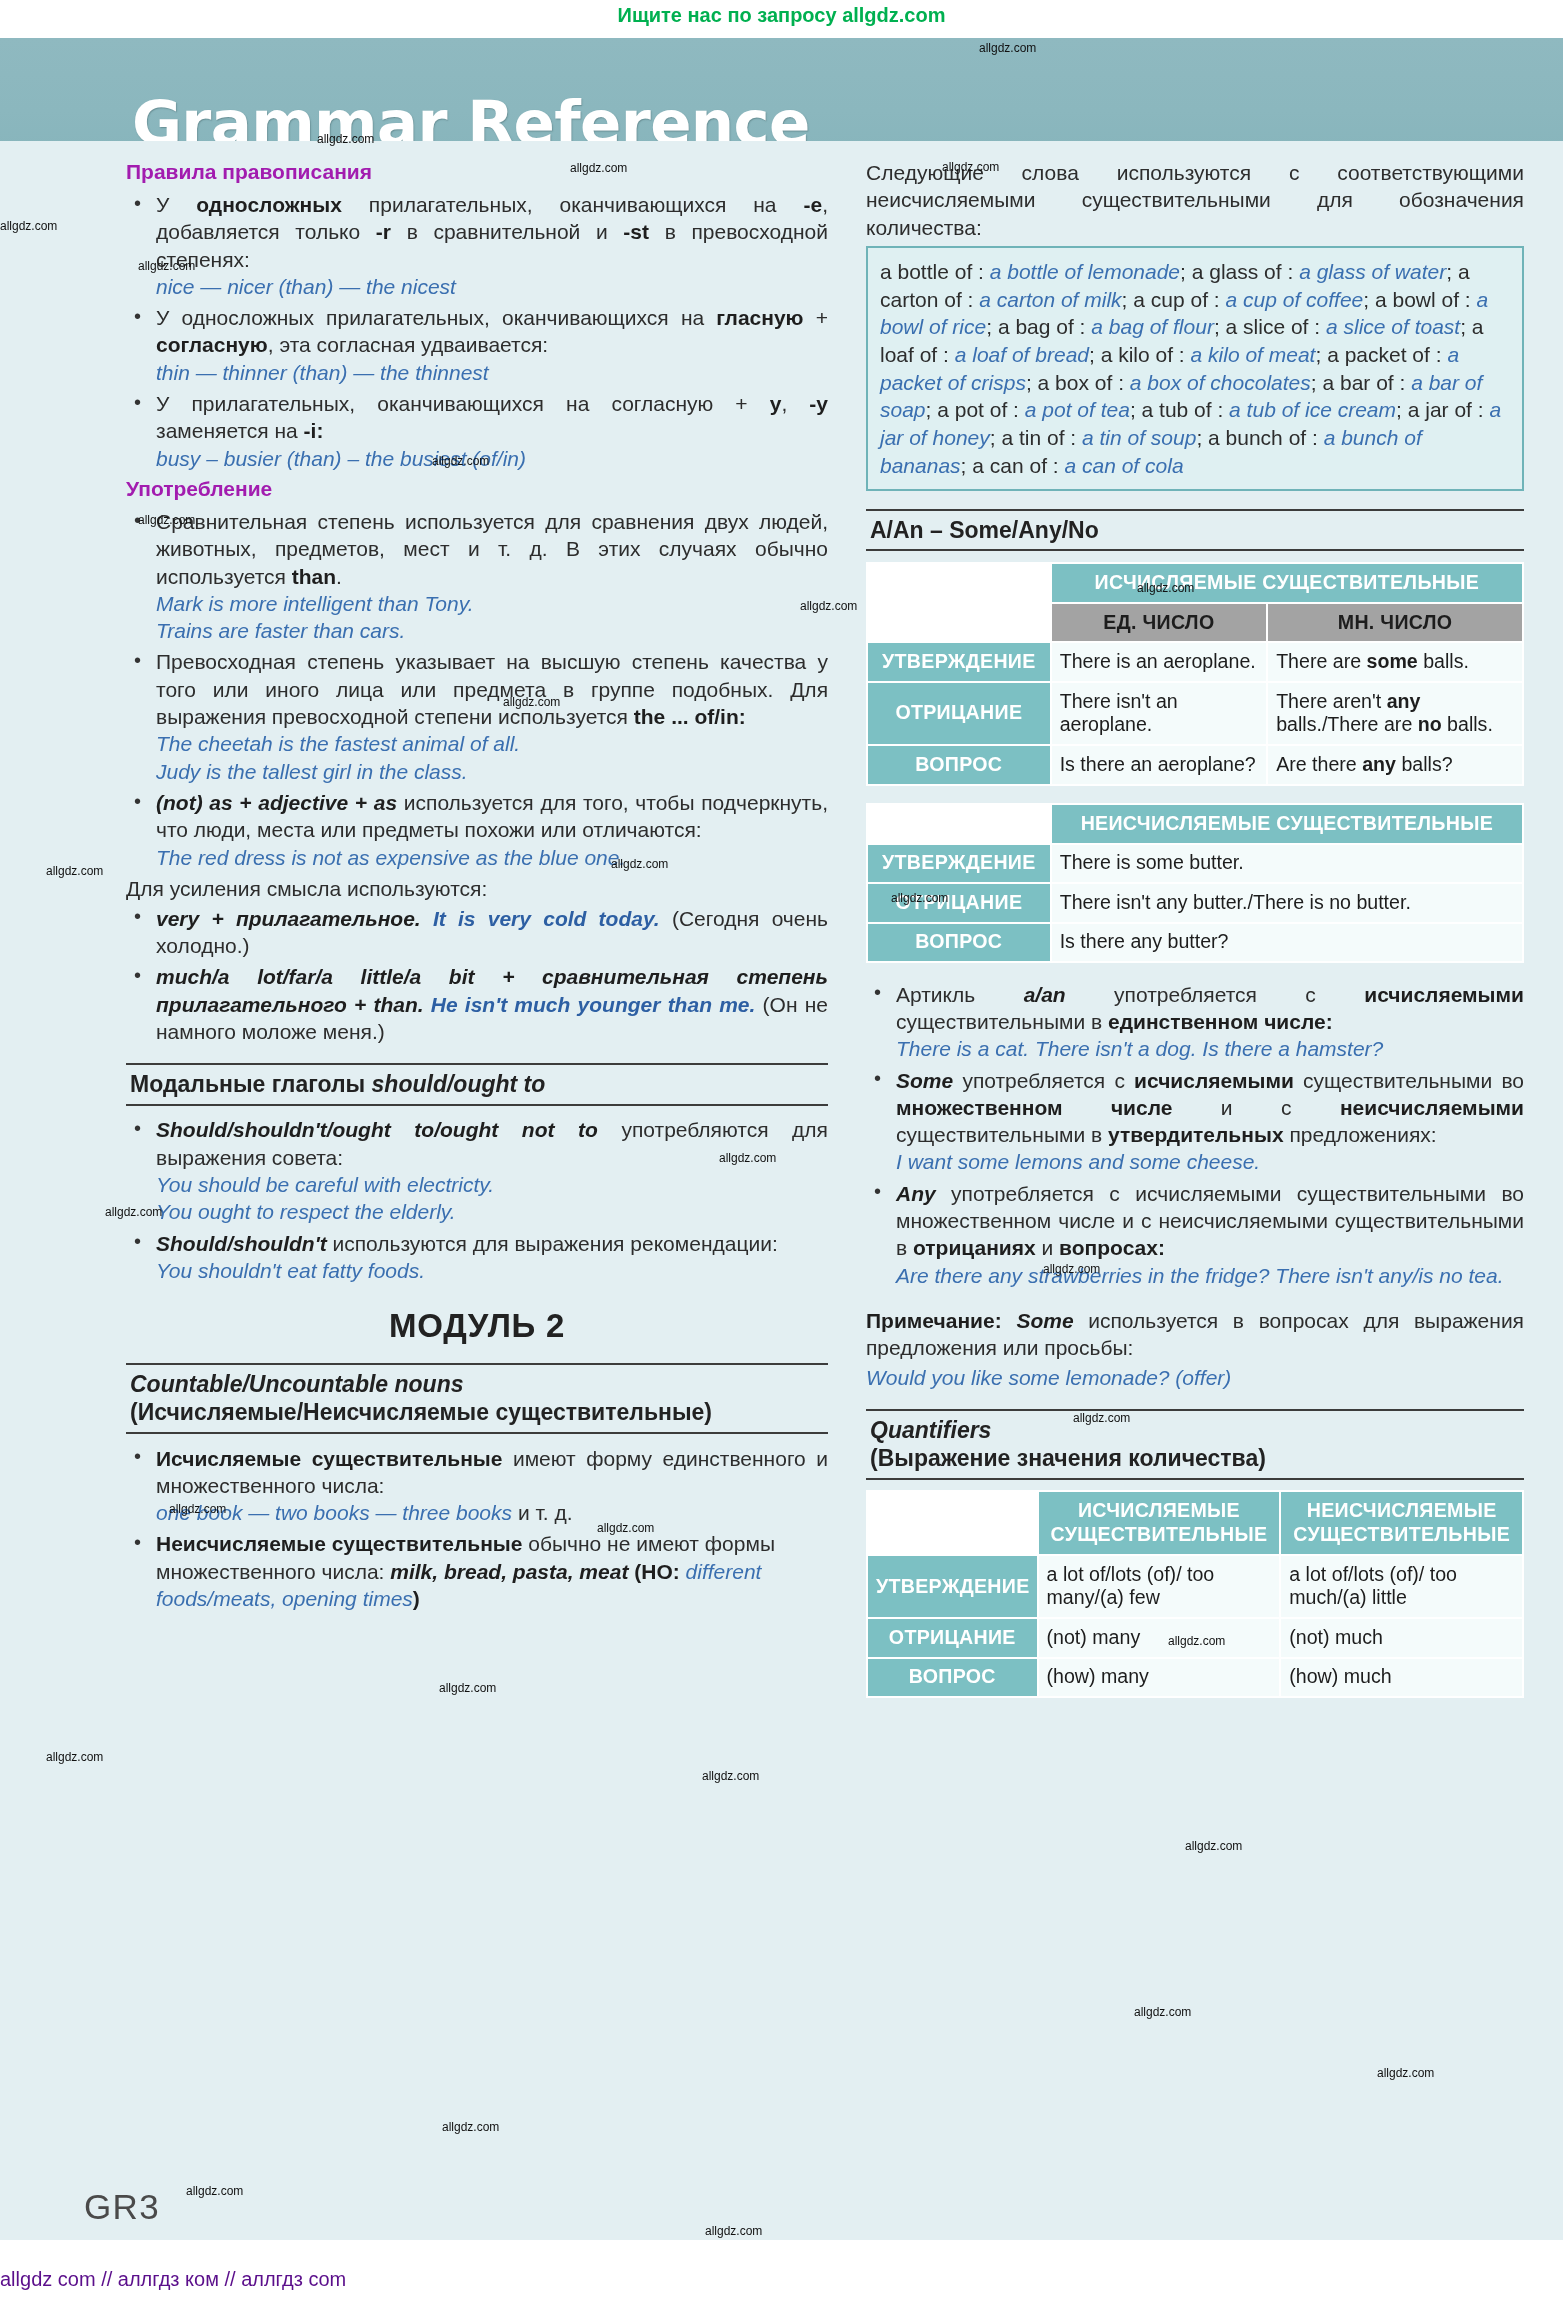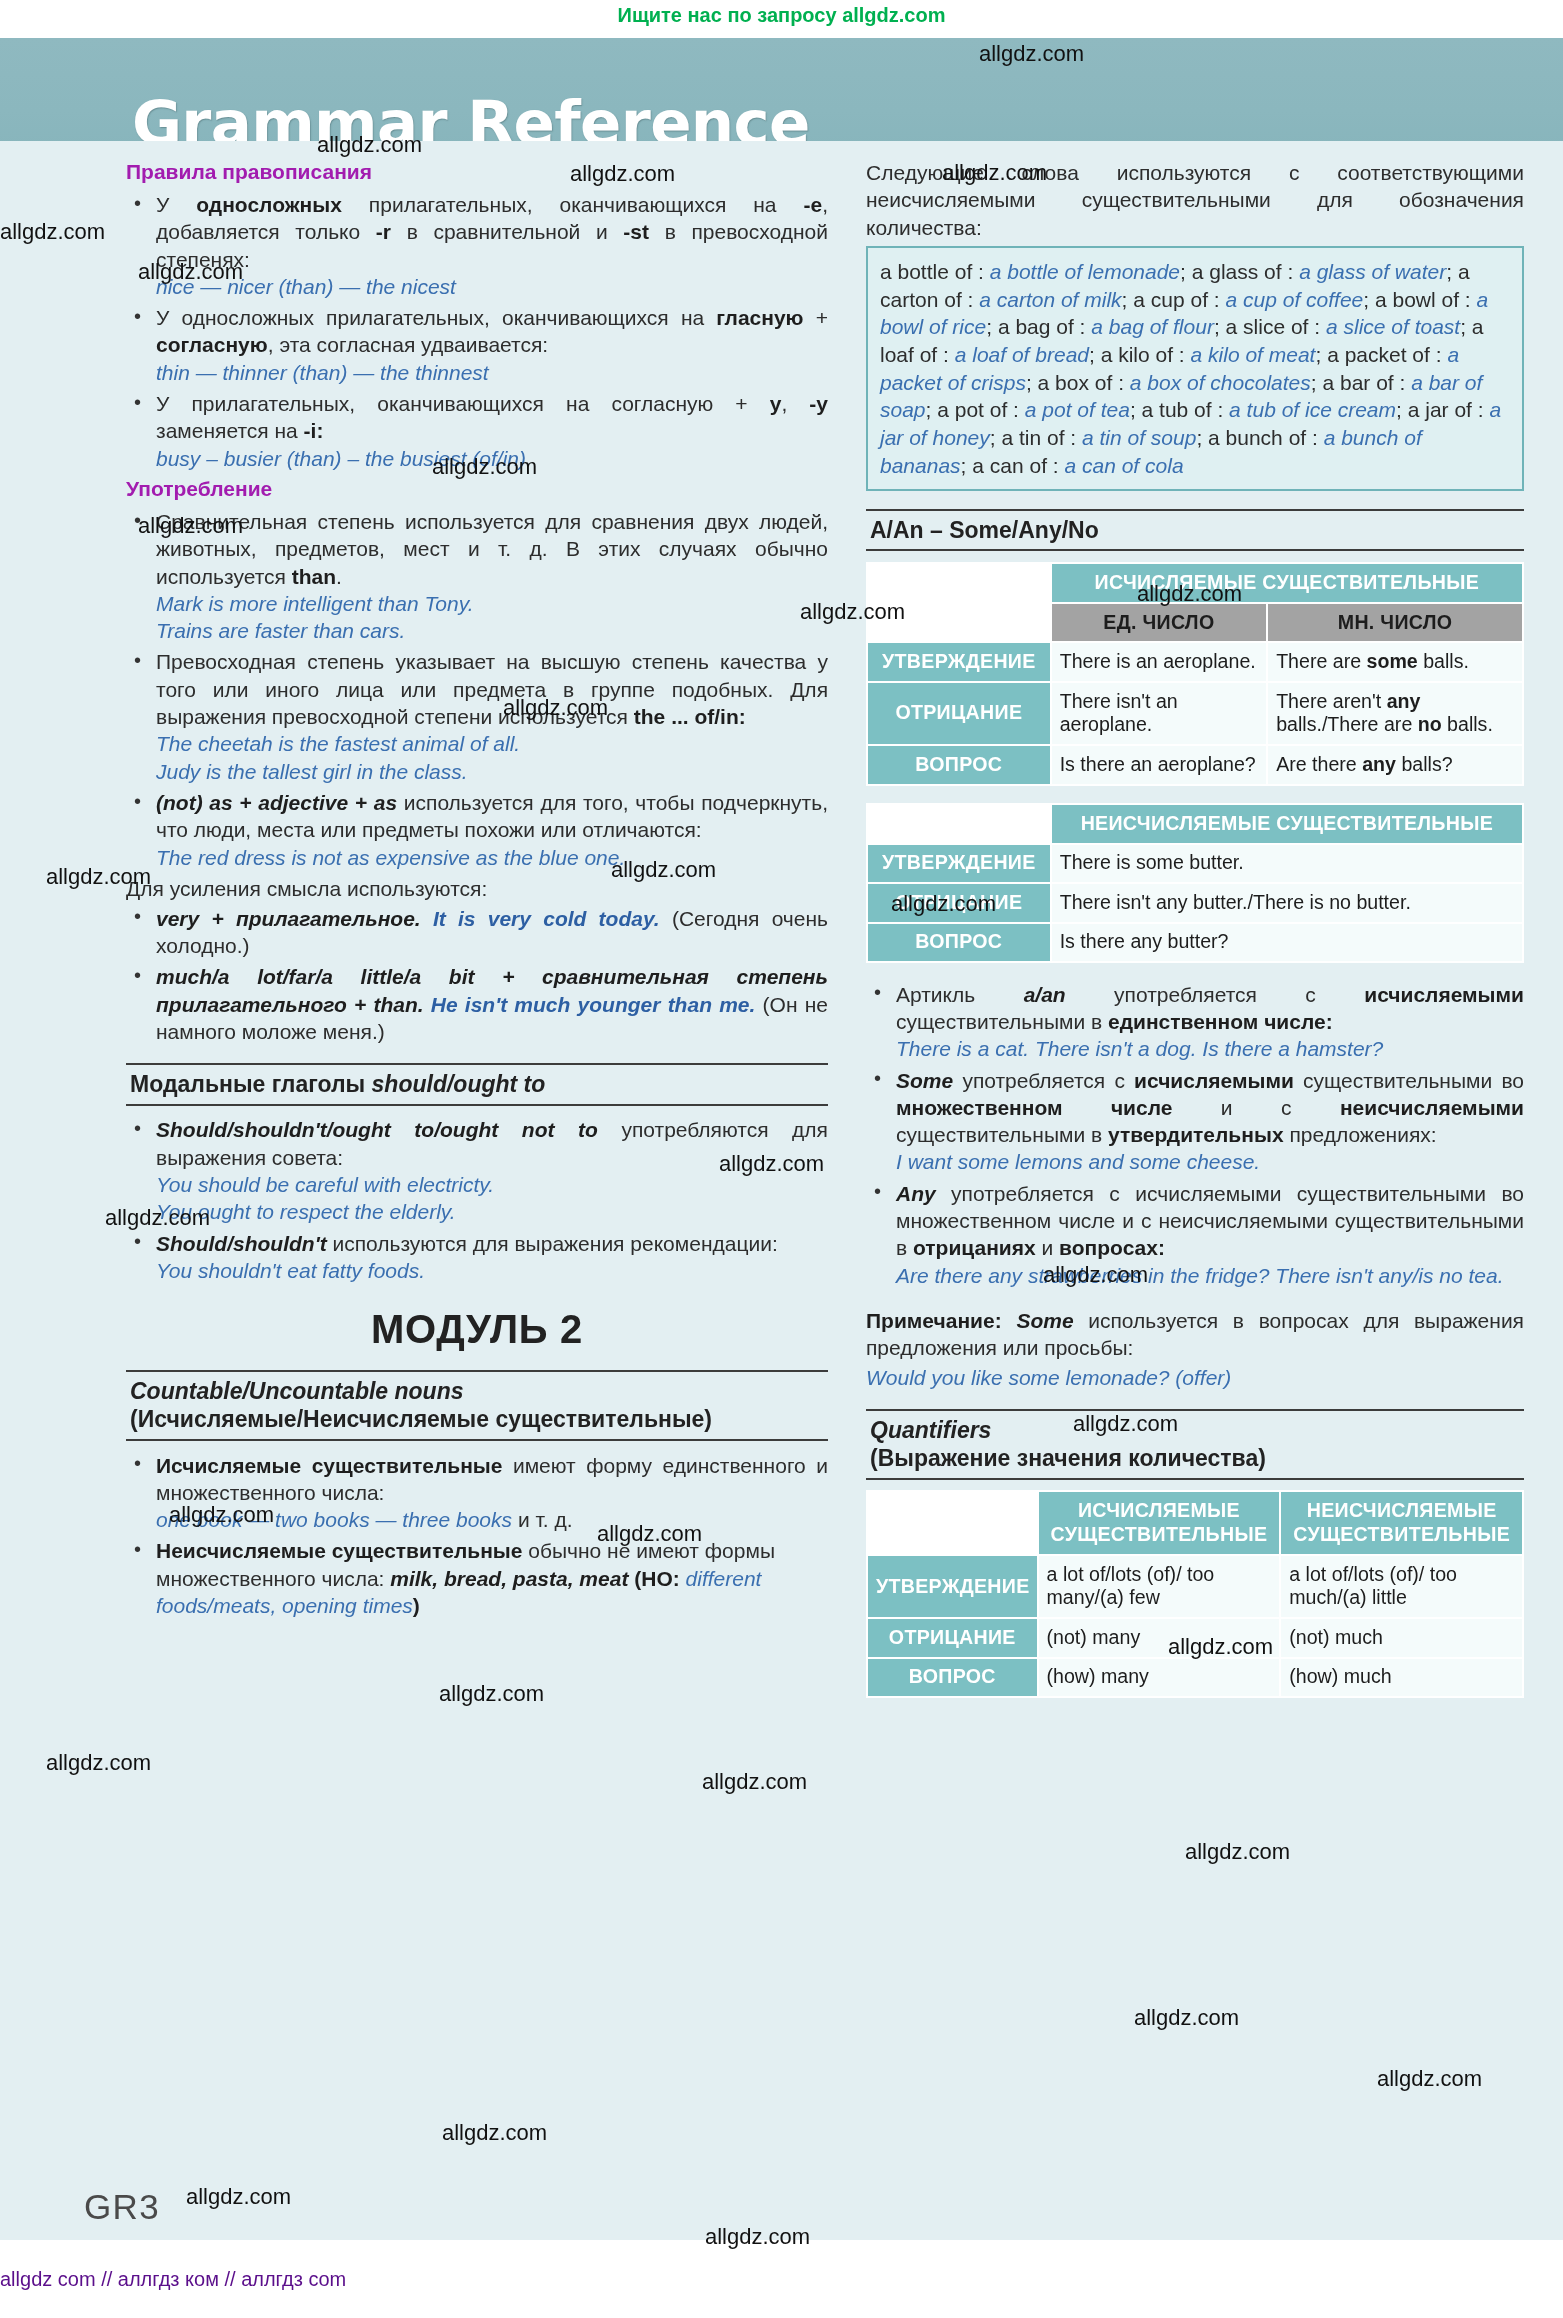--- a/index.html
+++ b/index.html
@@ -92,21 +92,21 @@
   
   .ruled{
     border-top:2.7px solid #3c3c3c;border-bottom:2.7px solid #3c3c3c;
     padding:5.4px 0 5.4px 4px;margin:17.6px 0 10.8px 0;
   }
   .ruled .t{
     font-size:23px;font-weight:bold;color:#222;line-height:1.22;
   }
   .ruled .t .ital{font-style:italic;}
   .module-title{
-    text-align:center;font-size:40px;font-weight:bold;color:#222;
+    text-align:center;font-size:33px;font-weight:bold;color:#222;
     margin:23px 0 10.8px 0;letter-spacing:0.7px;
   }
 
   
   .boxlist{
     border:2px solid #6fb3b8;background:#dff0f2;
     padding:9.5px 10.8px 9.5px 12px;margin:5.4px 0 12px 0;
   }
   .boxlist p{
     font-size:21px;line-height:1.32;margin:0;color:#2d2d2d;
@@ -141,21 +141,21 @@
 
   
   .pageno{
     position:absolute;left:84px;top:2187px;
     font-size:35px;color:#4a4a4a;letter-spacing:1.4px;
     font-family:"Liberation Sans", sans-serif;
   }
 
   
   .wm{
-    position:absolute;color:#111;font-size:22px;
+    position:absolute;color:#111;font-size:12px;
     font-family:"Liberation Sans", sans-serif;
     white-space:nowrap;pointer-events:none;
   }
 </style>
 </head>
 <body>
 
 <div class="page">
 
   <div class="topbar">

